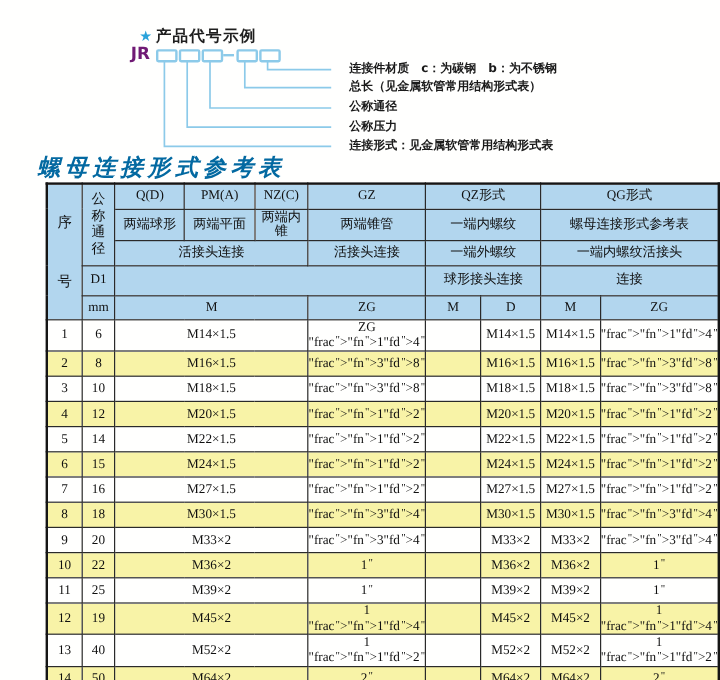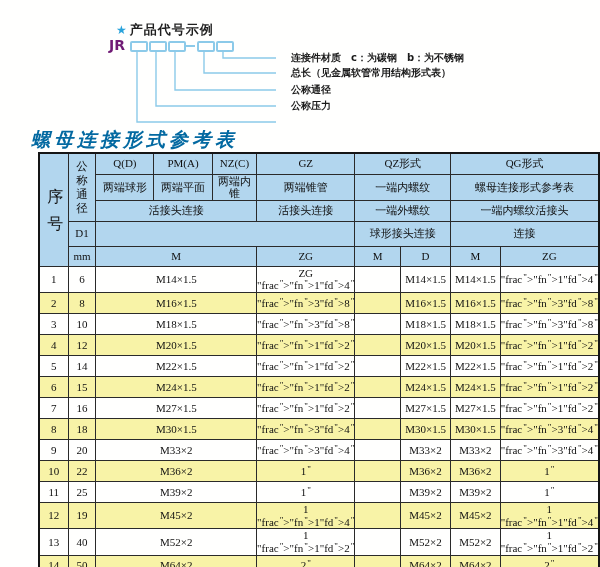--- a/index.html
+++ b/index.html
@@ -46,21 +46,21 @@
   }
   tr.hrow td { background:#b2d6ee; }
   tr.h1,tr.h2,tr.h3 { height:21px; }
   tr.h4 { height:25px; }
   tr.h5 { height:20px; }
   tbody.data tr { height:21px; }
   tbody.data tr.odd td { background:#fffffe; }
   tbody.data tr.even td { background:#f8f3a7; }
   .lat { font-size:11.5px; }
   .vtext { width:13px; margin:0 auto; word-break:break-all; font-size:11.5px; }
-  .vt-xuhao { line-height:27px; font-size:16px; }
+  .vt-xuhao { line-height:49px; font-size:12px; }
   .vt-dn { line-height:14px; }
   .inch { font-size:9px; vertical-align:top; line-height:1; margin-left:1px; }
 </style>
 </head>
 <body>
 
 <div id="canvas">
 
   <div class="diagram-title"><span class="star">★</span><span>产品代号示例</span></div>
 
@@ -78,20 +78,21 @@
     <polyline points="204,50 204,73 276,73" fill="none" stroke="#8ccae9" stroke-width="1.4"></polyline>
     <polyline points="175,50 175,90 276,90" fill="none" stroke="#8ccae9" stroke-width="1.4"></polyline>
     <polyline points="156,50 156,106 276,106" fill="none" stroke="#8ccae9" stroke-width="1.4"></polyline>
     <polyline points="137,50 137,122 276,122" fill="none" stroke="#8ccae9" stroke-width="1.4"></polyline>
   </svg>
 
   <div class="diagram-label" style="top:51px">连接件材质　c：为碳钢　b：为不锈钢</div>
   <div class="diagram-label" style="top:66px">总长（见金属软管常用结构形式表）</div>
   <div class="diagram-label" style="top:83px">公称通径</div>
   <div class="diagram-label" style="top:99px">公称压力</div>
+  <div class="diagram-label" style="top:115px">连接形式：见金属软管常用结构形式表</div>
 
   <div class="table-title">螺母连接形式参考表</div>
 
   <table class="ref">
     <colgroup>
       <col style="width:34px">
         <col style="width:31px">
         <col style="width:69px">
         <col style="width:67px">
       <col style="width:49px">

